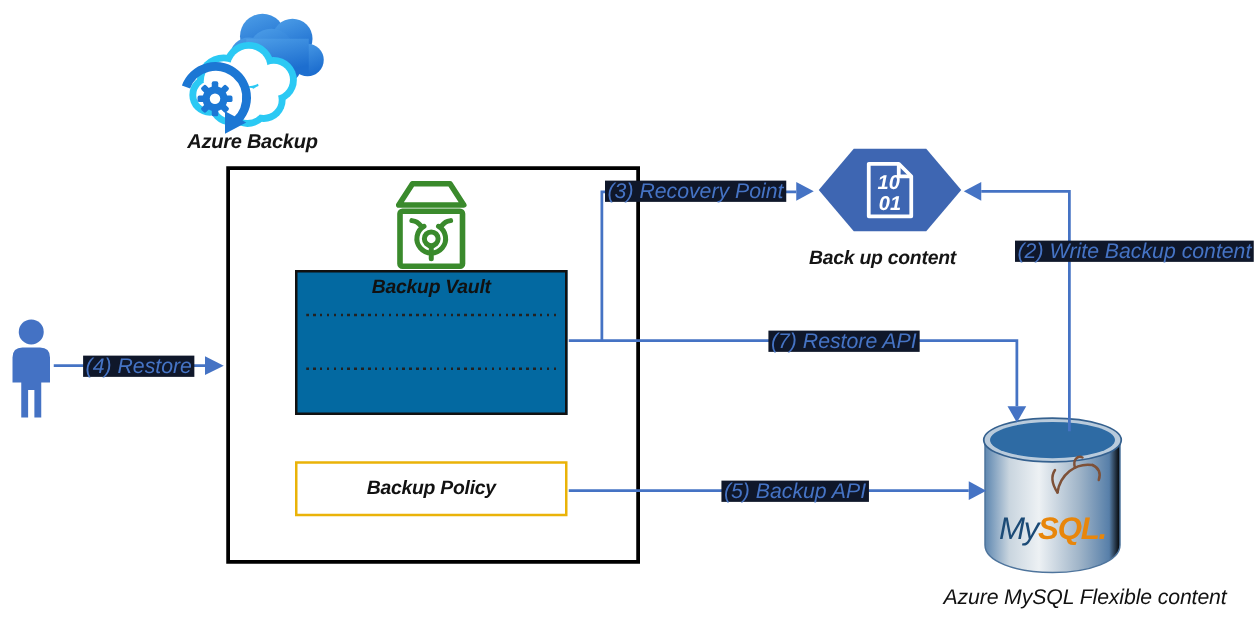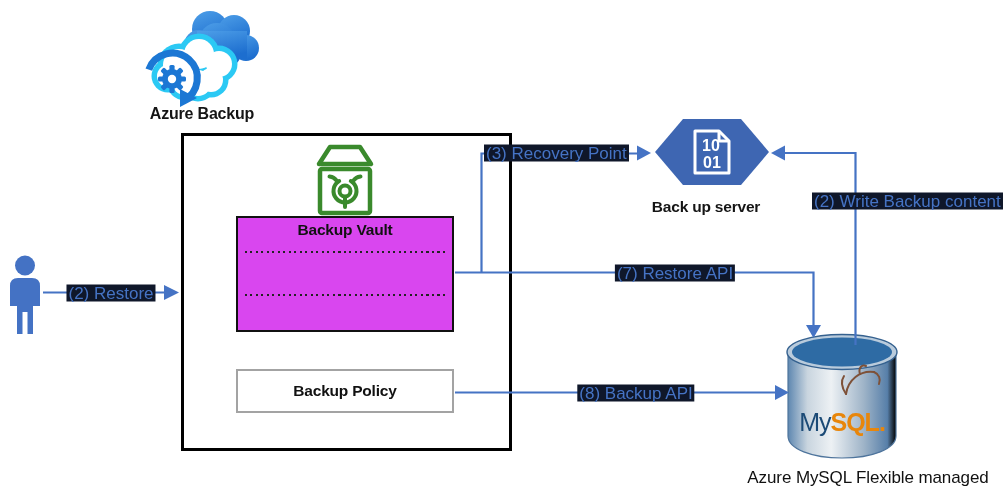--- a/index.html
+++ b/index.html
@@ -1,24 +1,24 @@
 <!DOCTYPE html>
 <html><head>
 <meta charset="utf-8">
 <style>
   html,body{margin:0;padding:0;background:#fff;}
   #stage{
     position:relative;width:1008px;height:497px;background:#fff;overflow:hidden;
-    font-family:"Liberation Sans",sans-serif;color:#111;
+    font-family:"Liberation Sans",sans-serif;color:#111;font-style:italic;
   }
   .abs{position:absolute;}
   
   .outer-rect{left:181px;top:133px;width:325px;height:312px;border:3px solid #000;background:transparent;}
-  .vault-box{left:236px;top:216px;width:214px;height:112px;border:2px solid #111;background:#d946ef;}
-  .policy-box{left:236px;top:369px;width:214px;height:40px;border:2px solid #a3a3a3;background:#fff;
+  .vault-box{left:236px;top:216px;width:214px;height:112px;border:2px solid #111;background:#0369a1;}
+  .policy-box{left:236px;top:369px;width:214px;height:40px;border:2px solid #eab308;background:#fff;
     display:flex;align-items:center;justify-content:center;}
   .box-label{font-size:15.5px;font-weight:700;color:#111;letter-spacing:-.2px;}
   .vault-box .row{position:absolute;left:0;width:100%;text-align:center;}
   .dotted{position:absolute;left:7px;right:7px;height:2px;
     background:repeating-linear-gradient(90deg,#222 0 2px,transparent 2px 5.5px);}
   
   .caption{font-weight:700;color:#151515;text-align:center;letter-spacing:-.2px;}
   
   .flow-label{font-size:17px;color:#4573C4;background:#0f172a;padding:0 2px;white-space:nowrap;line-height:17px;}
   .center-xy{transform:translate(-50%,-50%);}
@@ -115,21 +115,21 @@
   <svg class="abs" style="left:652px;top:116px;" width="120" height="72" viewBox="0 0 120 72">
     <polygon points="3,36 31,3 89,3 117,36 89,69 31,69" fill="#3E66B2"></polygon>
     <g fill="none" stroke="#fff" stroke-width="3" stroke-linejoin="round">
       <path d="M43 15 H67 L77 25 V57 H43 Z"></path>
       <path d="M67 15 V25 H77"></path>
     </g>
     <text x="59" y="35" text-anchor="middle" fill="#fff" font-size="16" font-weight="bold" font-family="Liberation Sans, sans-serif">10</text>
     <text x="60" y="52" text-anchor="middle" fill="#fff" font-size="16" font-weight="bold" font-family="Liberation Sans, sans-serif">01</text>
   </svg>
   <div class="abs caption" style="left:616px;top:195px;width:180px;font-size:15.5px;line-height:23px;">
-    <div>Back up server</div>
+    <div>Back up content</div>
   </div>
 
   <svg class="abs" style="left:782px;top:328px;" width="122" height="136" viewBox="0 0 122 136">
     <defs>
       <linearGradient id="cyl" x1="0" y1="0" x2="1" y2="0">
         <stop offset="0" stop-color="#5E87B0"></stop>
           <stop offset="0.18" stop-color="#C9D5DF"></stop>
         <stop offset="0.4" stop-color="#EDF1F4"></stop>
           <stop offset="0.7" stop-color="#9FB4C8"></stop>
         <stop offset="0.92" stop-color="#577FA9"></stop>
@@ -141,38 +141,38 @@
     <ellipse cx="60" cy="24" rx="55" ry="17.5" fill="#B9CBDC" stroke="#35618F" stroke-width="1.4"></ellipse>
     <ellipse cx="60" cy="24" rx="50" ry="14.5" fill="#2E6BA4"></ellipse>
     <g fill="none" stroke="#7E5138" stroke-width="2" stroke-linecap="round">
       <path d="M64 66 C66 52 78 42 92 44"></path>
       <path d="M92 44 C97 46 99 51 97 56"></path>
       <path d="M64 66 C60 60 58 54 62 48"></path>
       <path d="M78 46 C76 40 80 36 84 38"></path>
     </g>
     <text x="60" y="103" text-anchor="middle" font-size="25" letter-spacing="-1" font-family="Liberation Sans, sans-serif"><tspan fill="#1B4A76">My</tspan><tspan fill="#E8860B" font-weight="bold">SQL</tspan><tspan fill="#E8860B" font-weight="bold">.</tspan></text>
   </svg>
-  <div class="abs mysql-caption">Azure MySQL Flexible managed</div>
+  <div class="abs mysql-caption">Azure MySQL Flexible content</div>
 
   <svg class="abs" style="left:0;top:0;pointer-events:none;" width="1008" height="497" viewBox="0 0 1008 497">
     <g fill="none" stroke="#4573C4" stroke-width="2.2">
       <path d="M43 292.5 H164"></path>
       <path d="M455 272.5 H813.5 V325"></path>
       <path d="M481.5 272.5 V153.5 H637"></path>
       <path d="M855.5 345 V153 H785"></path>
       <path d="M455 392.5 H775"></path>
     </g>
     <g fill="#4573C4">
       <polygon points="164,285 164,300 179,292.5"></polygon>
       <polygon points="806,325 821,325 813.5,338"></polygon>
       <polygon points="637,145.5 637,160.5 651,153"></polygon>
       <polygon points="785,145.5 785,160.5 771,153"></polygon>
       <polygon points="775,385 775,400 789,392.5"></polygon>
     </g>
   </svg>
 
-  <div class="abs flow-label center-xy" style="left:111px;top:292.5px;">(2) Restore</div>
+  <div class="abs flow-label center-xy" style="left:111px;top:292.5px;">(4) Restore</div>
   <div class="abs flow-label center-y" style="left:484px;top:153px;">(3) Recovery Point</div>
   <div class="abs flow-label center-xy" style="left:675px;top:272.5px;">(7) Restore API</div>
-  <div class="abs flow-label center-xy" style="left:636px;top:392.5px;">(8) Backup API</div>
+  <div class="abs flow-label center-xy" style="left:636px;top:392.5px;">(5) Backup API</div>
   <div class="abs flow-label center-y" style="left:812px;top:201px;text-align:center;">(2) Write Backup content</div>
 
 </div>
 
 </body></html>

